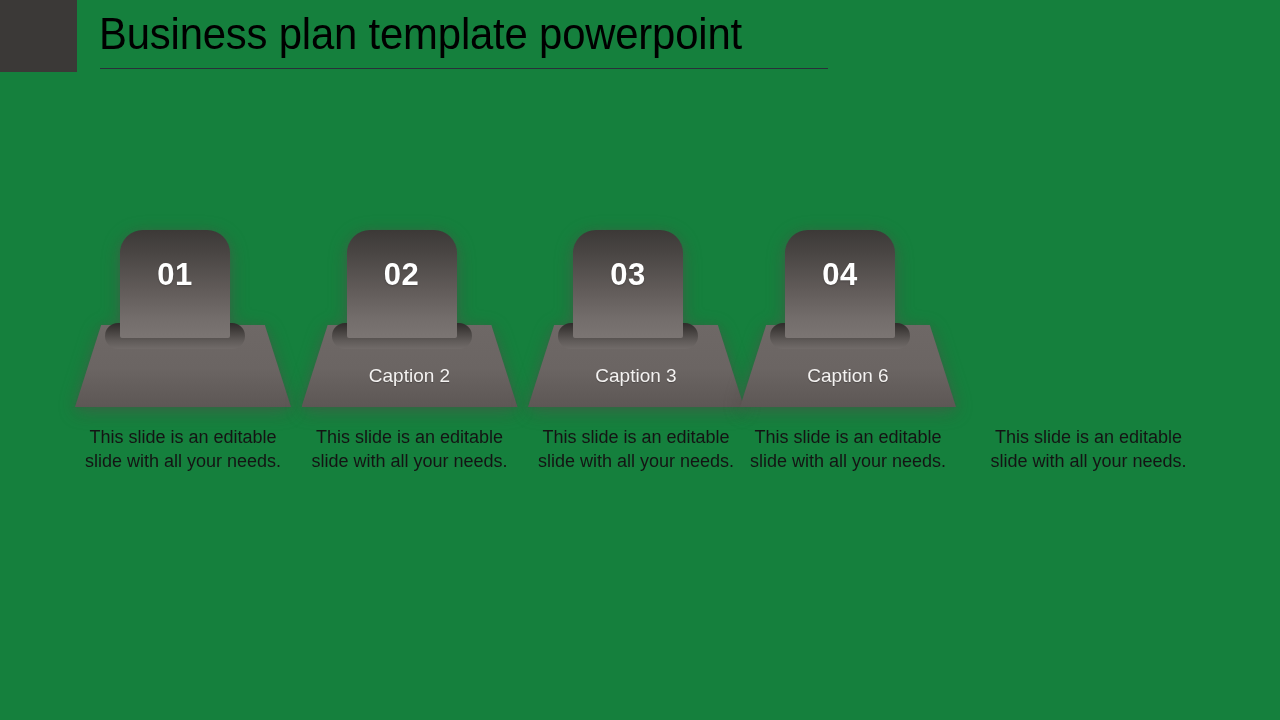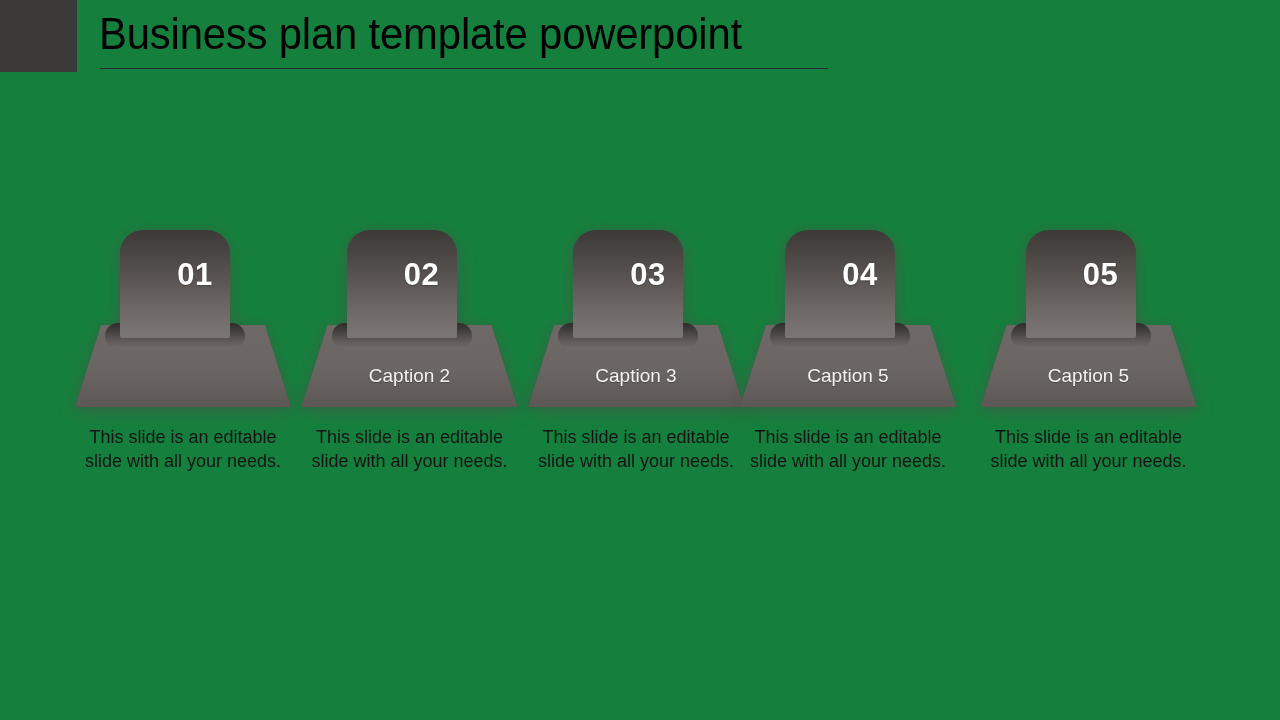--- a/index.html
+++ b/index.html
@@ -147,21 +147,20 @@
     display: flex;
     align-items: center;
     justify-content: center;
     padding-bottom: 18px;
     box-sizing: border-box;
     font-size: 31px;
     font-weight: 700;
     color: #ffffff;
     letter-spacing: 0.5px;
     text-shadow: 0 1px 2px rgba(0,0,0,0.22);
-    margin-left: 20px;
   }
 
   
   .shape-desc {
     position: absolute;
     left: 2px;
     top: 210px;
     width: 222px;
     text-align: center;
     font-size: 18px;
@@ -211,29 +210,22 @@
           <div class="base-label">Caption 3</div>
         </div>
         <div class="shape-desc">This slide is an editable slide with all your needs.</div>
       </div>
       <div class="shape-item" style="left: 735px;">
         <div class="shape-graphic">
           <div class="base"></div>
           <div class="lip"></div>
           <div class="tombstone"></div>
           <div class="tombstone-number">04</div>
-          <div class="base-label">Caption 5</div>
+          <div class="base-label">Caption 6</div>
         </div>
         <div class="shape-desc">This slide is an editable slide with all your needs.</div>
       </div>
       <div class="shape-item" style="left: 975.5px;">
-        <div class="shape-graphic">
-          <div class="base"></div>
-          <div class="lip"></div>
-          <div class="tombstone"></div>
-          <div class="tombstone-number">05</div>
-          <div class="base-label">Caption 5</div>
-        </div>
         <div class="shape-desc">This slide is an editable slide with all your needs.</div>
       </div>
     </div>
 
 </div>
 
 </body></html>

